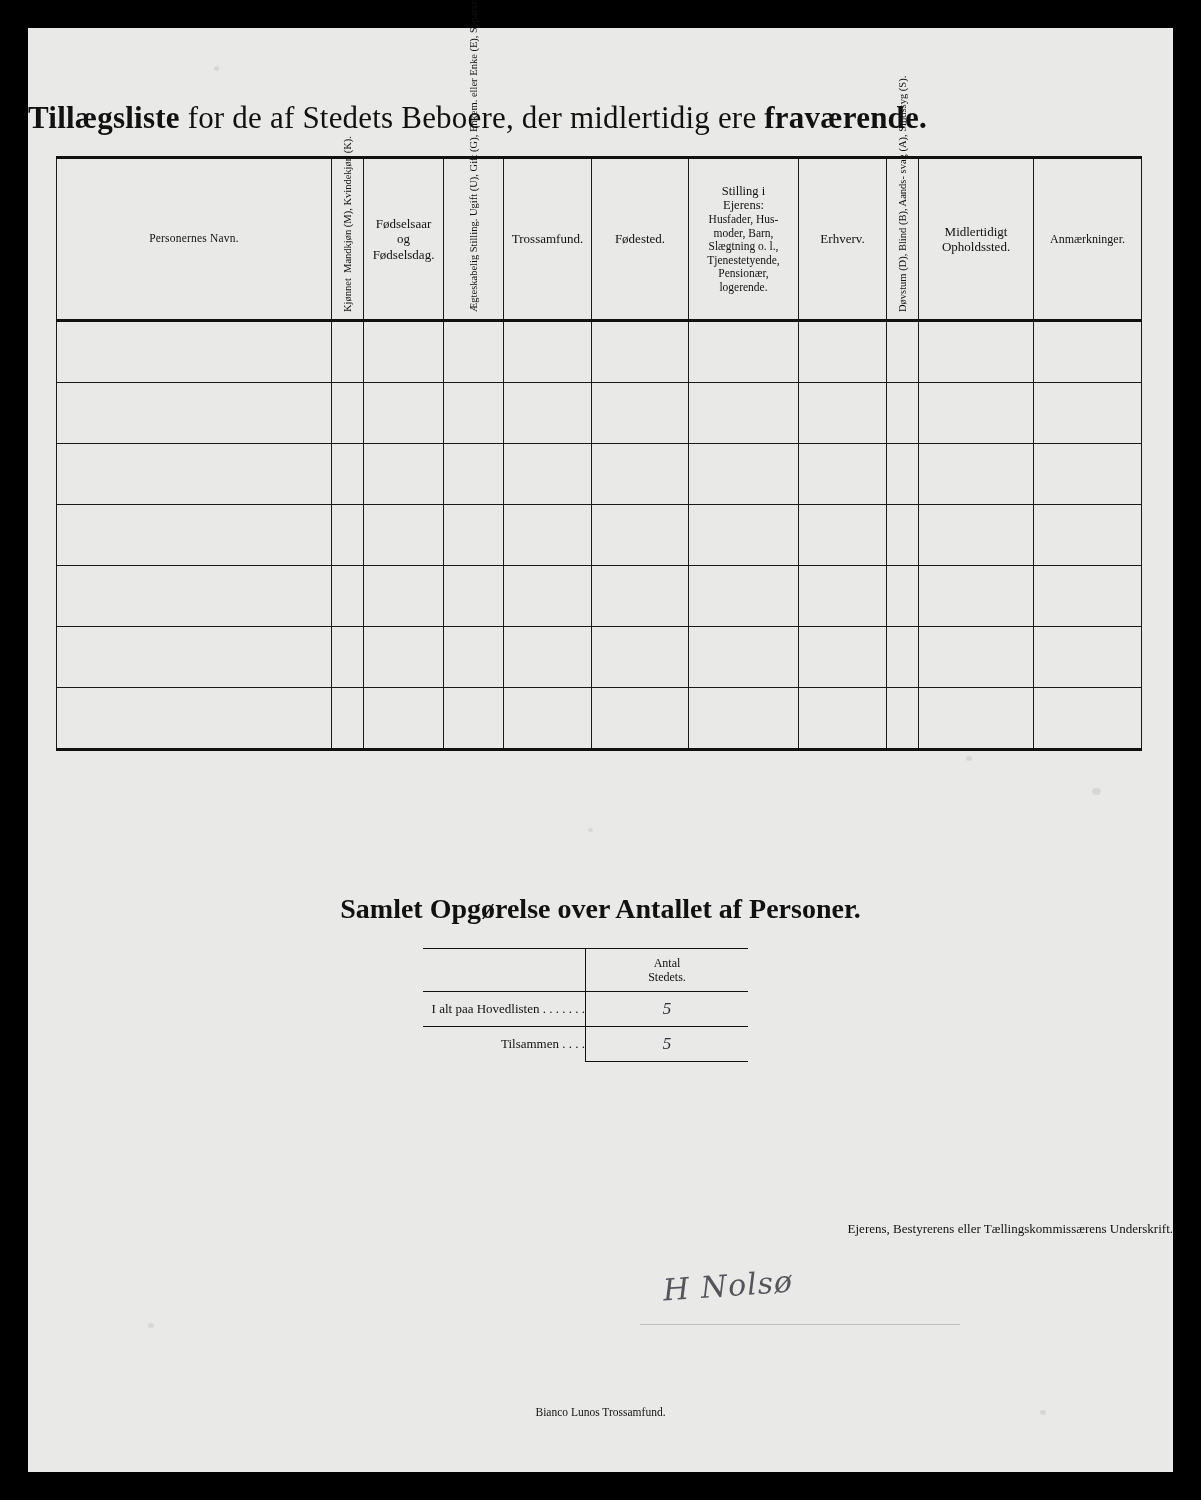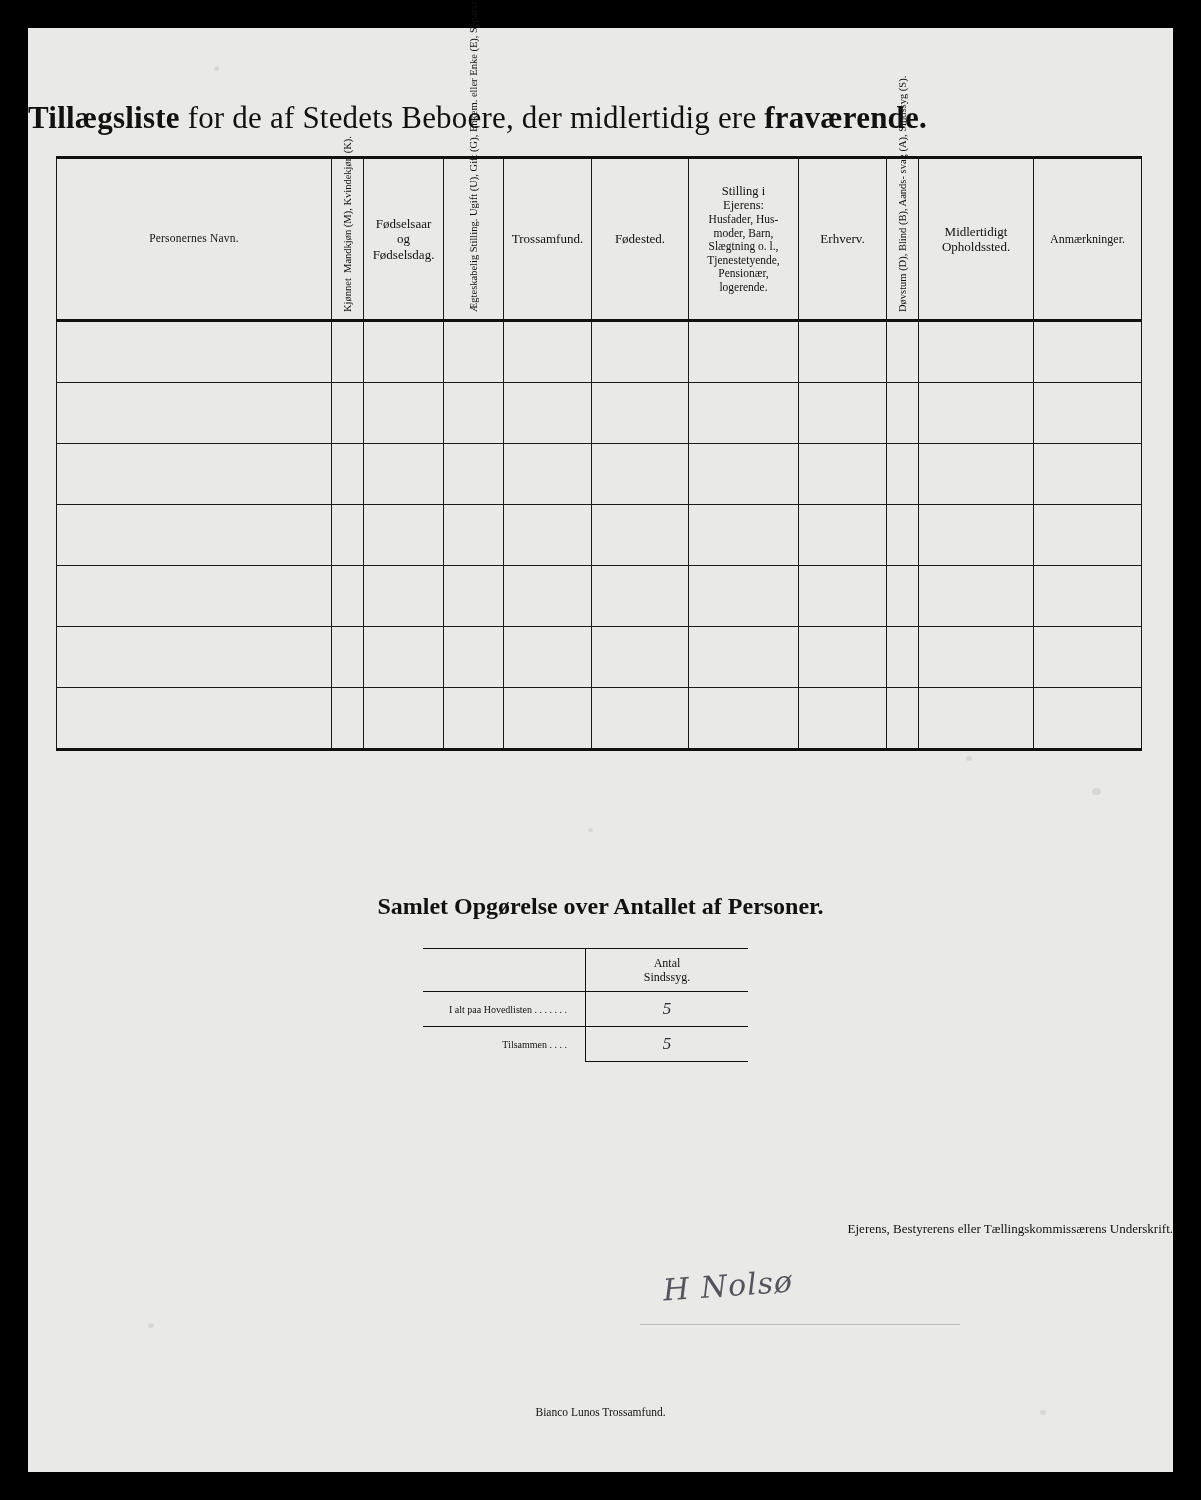--- a/index.html
+++ b/index.html
@@ -94,21 +94,21 @@
     font-size: 12.5px;
     letter-spacing: .2px;
   }
 
   
   .subtitle {
     position: absolute;
     left: 0; right: 0;
     top: 865px;
     text-align: center;
-    font-size: 24px;
+    font-size: 28px;
     font-weight: bold;
   }
   .sum {
     position: absolute;
     left: 395px;
     top: 920px;
     width: 325px;
     font-size: 13px;
   }
   .sum table {
@@ -116,22 +116,22 @@
     width: 100%;
     table-layout: fixed;
   }
   .sum td {
     padding: 0;
     height: 34px;
     vertical-align: middle;
   }
   .sum td.lbl {
     text-align: right;
-    padding-right: 18px;
-    font-size: 10px;
+    padding-right: 0;
+    font-size: 13px;
     border-bottom: 1px solid #111;
   }
   .sum td.lbl.noline {
     border-bottom: none;
   }
   .sum td.val {
     width: 78px;
     border-left: 1px solid #111;
     border-bottom: 1px solid #111;
     text-align: center;
@@ -366,21 +366,21 @@
 
   <div class="subtitle">Samlet Opgørelse over Antallet af Personer.</div>
 
   <div class="sum">
     <table>
       <tbody>
           <tr>
         <th class="spacer topline"></th>
         <th class="hdr topline">
           <div>Antal</div>
-          <div>Sindssyg.</div>
+          <div>Stedets.</div>
         </th>
       </tr>
       <tr>
         <td class="lbl">I alt paa Hovedlisten . . . . . . .</td>
         <td class="val">5</td>
       </tr>
       <tr>
         <td class="lbl noline">Tilsammen . . . .</td>
         <td class="val">5</td>
       </tr>

